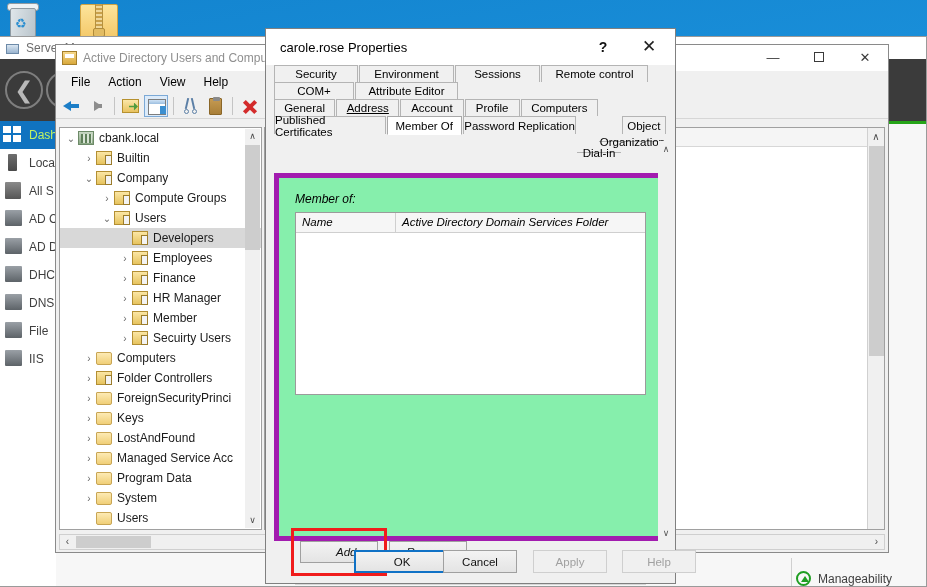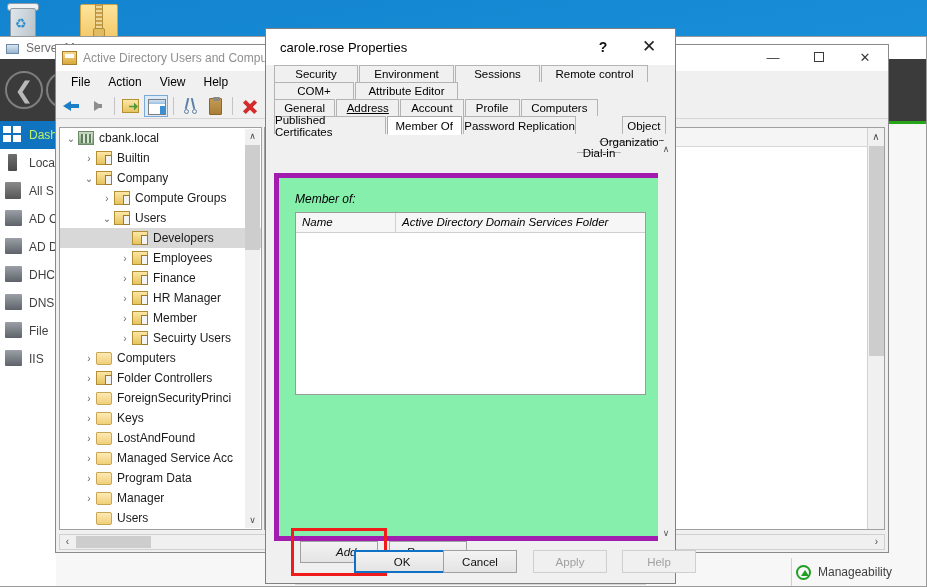--- a/index.html
+++ b/index.html
@@ -69,21 +69,21 @@
      height:17px; margin-left:2px; border-radius:1px; }
   .gl-gen { background:linear-gradient(180deg,#9aa0a6,#5d6368); width:17px;
      height:16px; margin-left:2px; border-radius:1px; }
   #sm-body { position:absolute; left:56px; top:84px; right:0; bottom:0;
     background:#f7f7f7; }
   #sm-green { position:absolute; right:0; top:0; width:140px; height:3px;
     background:#26a518; }
   #sm-tools { position:absolute; right:57px; top:0; width:85px; height:102px;
     background:#3b3b3b; color:#f2f2f2; font-size:12px; padding:56px 0 0 2px; }
   #sm-manage { position:absolute; left:740px; bottom:0; height:28px;
-    display:flex; align-items:center; color:#3f3f3f; font-size:12px; }
+    display:flex; align-items:flex-end; color:#3f3f3f; font-size:12px; }
   .up-badge { width:15px; height:15px; border-radius:50%; border:2px solid #1f9e22;
     margin-right:7px; position:relative; }
   .up-badge::after { content:""; position:absolute; left:3px; top:3px;
     border-left:4px solid transparent; border-right:4px solid transparent;
     border-bottom:6px solid #1f9e22; }
   #sm-divider { position:absolute; left:735px; bottom:0; width:1px; height:28px;
     background:#d0d0d0; }
 
   
   #mmc { position:absolute; left:55px; top:44px; width:834px; height:509px;
@@ -487,21 +487,21 @@
           <span class="tlabel">Managed Service Acc</span>
         </div>
         <div class="tnode" style="padding-left: 22px;">
           <span class="exp">›</span>
           <span class="ic-fold"></span>
           <span class="tlabel">Program Data</span>
         </div>
         <div class="tnode" style="padding-left: 22px;">
           <span class="exp">›</span>
           <span class="ic-fold"></span>
-          <span class="tlabel">Manager</span>
+          <span class="tlabel">System</span>
         </div>
         <div class="tnode" style="padding-left: 22px;">
           <span class="exp"></span>
           <span class="ic-fold"></span>
           <span class="tlabel">Users</span>
         </div>
         <div class="tnode" style="padding-left: 22px;"></div>
       </div>
     <div id="tree-vsb">
       <div class="sb-up">∧</div>

